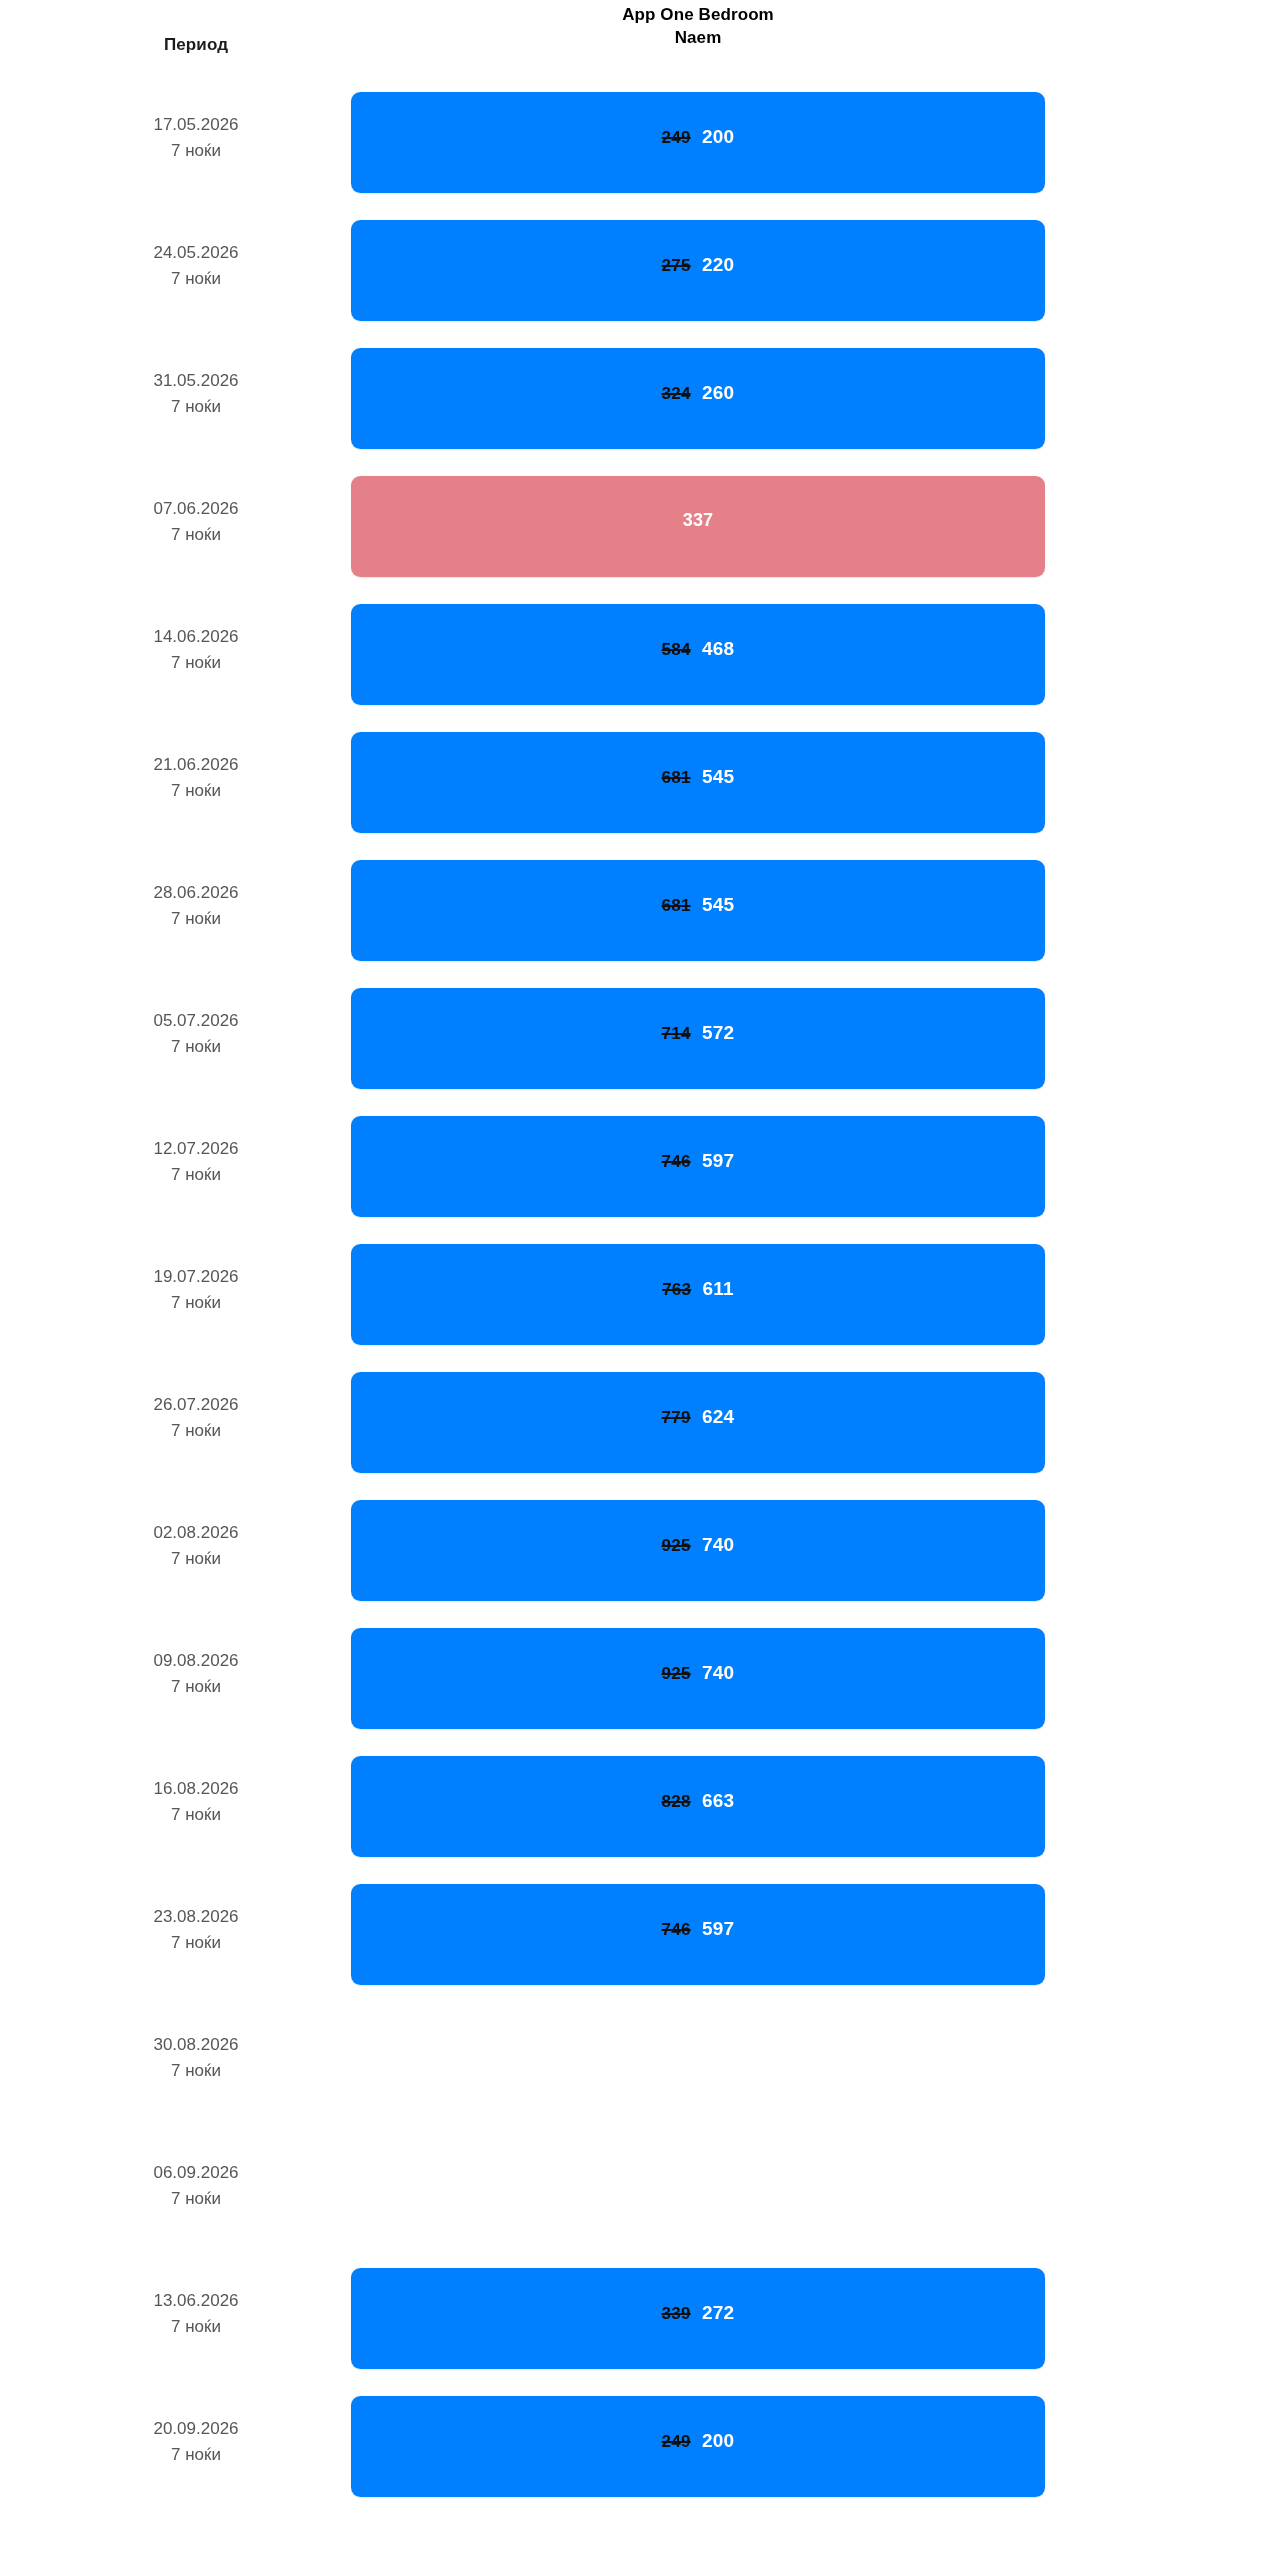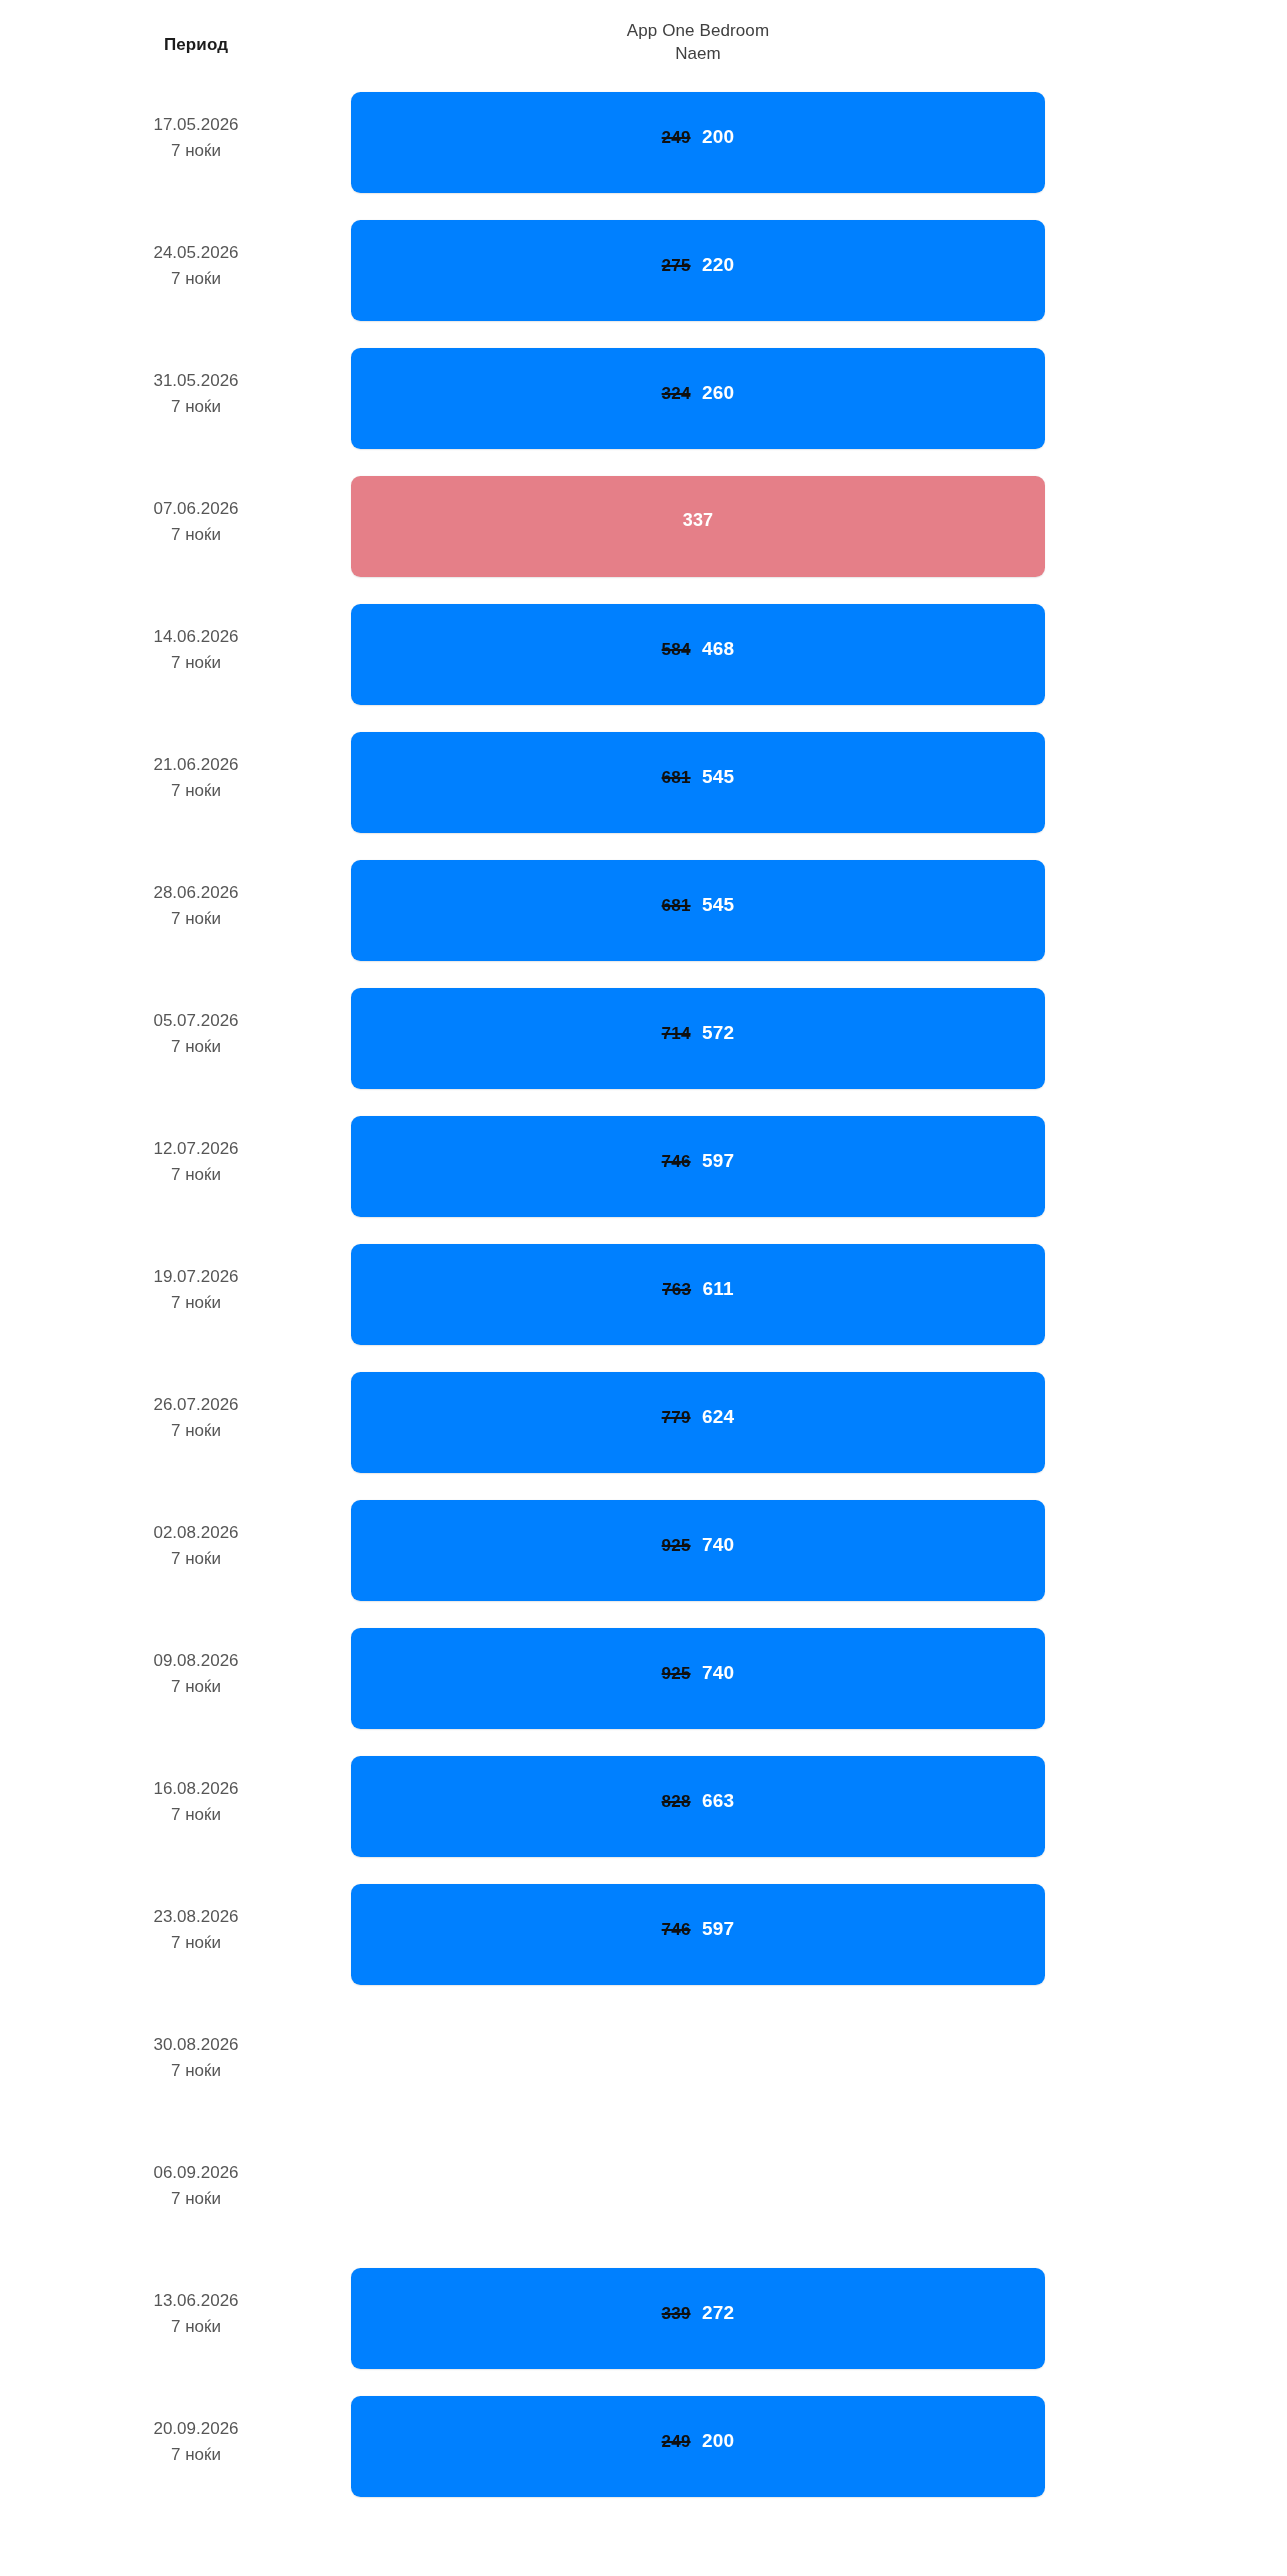--- a/index.html
+++ b/index.html
@@ -23,27 +23,27 @@
     left:61px; top:35px;
     width:270px;
     text-align:center;
     font-size:17px;
     font-weight:bold;
     color:#1c1c1c;
     letter-spacing:0.1px;
   }
   .head-unit {
     position:absolute;
-    left:351px; top:19px;
+    left:351px; top:3px;
     width:694px;
     text-align:center;
     font-size:17px;
-    font-weight:normal;
+    font-weight:bold;
     line-height:23px;
-    color:#404040;
+    color:#000000;
     letter-spacing:0.1px;
   }
   .head-unit .ln { display:block; }
 
   
   .rows { position:relative; }
 
   .row {
     position:relative;
     height:128px;

